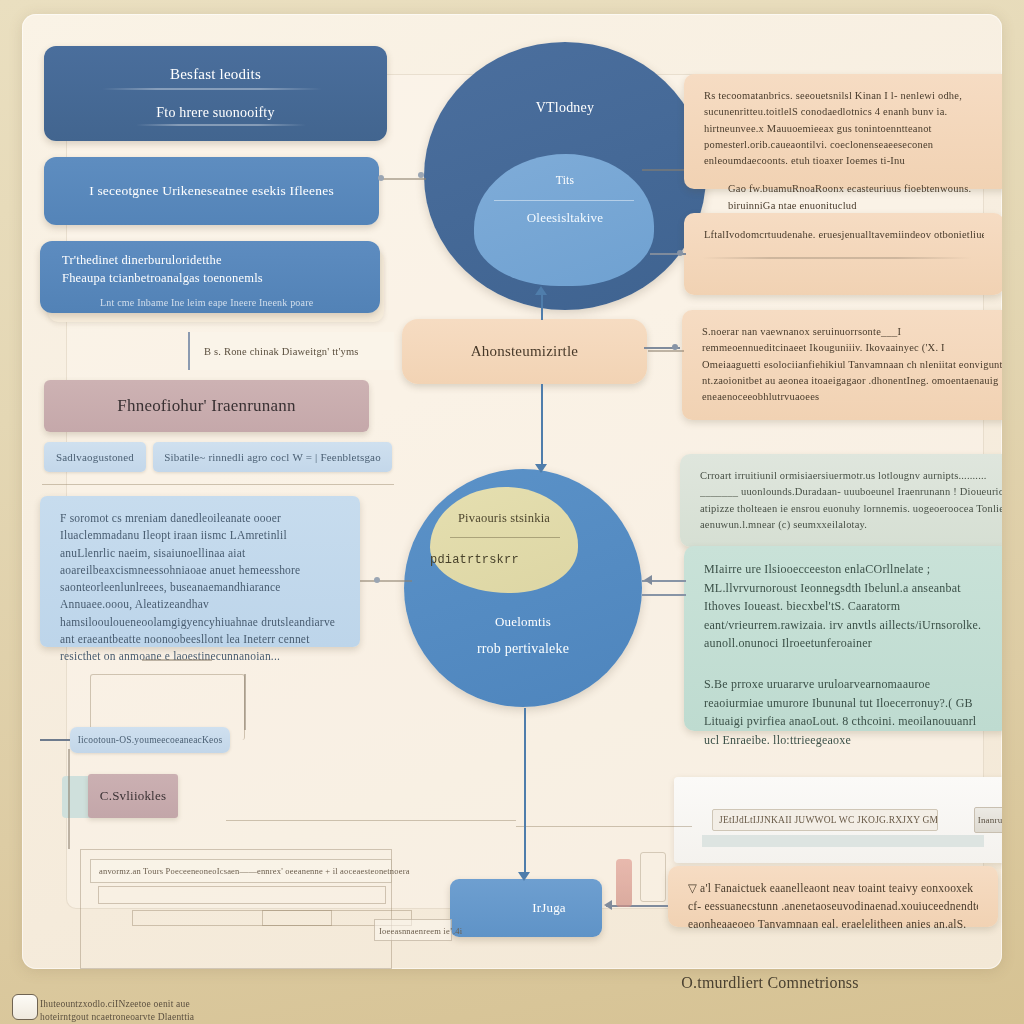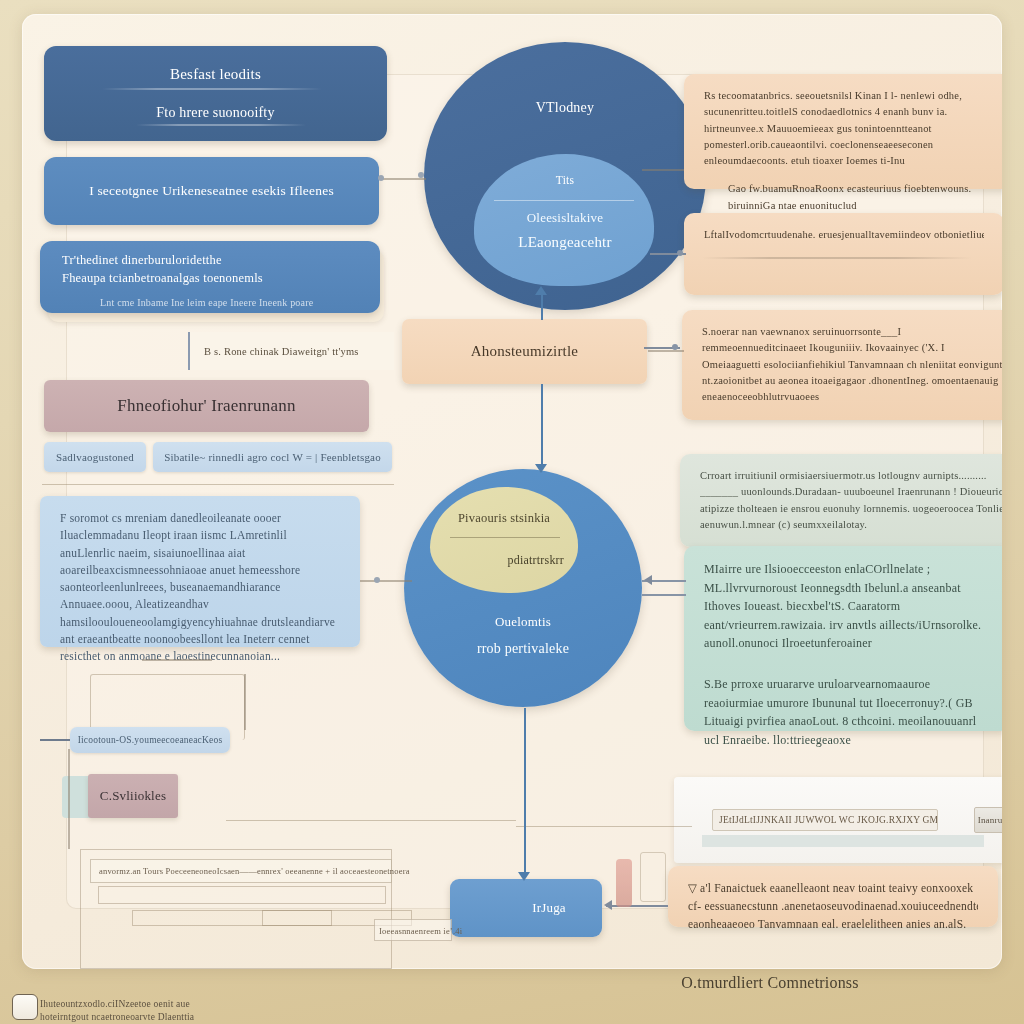--- a/index.html
+++ b/index.html
@@ -133,30 +133,30 @@
     position:absolute; inset:0; border-radius:50%;
     background:linear-gradient(160deg,#5b92c8 0%,#4e85bd 100%);
     box-shadow:0 3px 10px rgba(80,65,45,.2);
   }
   #circ2 .inner {
     position:absolute; left:26px; top:18px; width:148px; height:106px;
     border-radius:52% 50% 46% 54% / 58% 56% 44% 44%;
     background:linear-gradient(160deg,#e5dfb0 0%,#ddd6a4 100%);
   }
   #circ2 .lbl-a { position:absolute; left:26px; top:42px; width:148px; text-align:center; color:#514a33; font-size:12.5px; }
-  #circ2 .lbl-b { position:absolute; left:12px; top:84px; width:148px; text-align:right; color:#4b452f; font-size:12px; }
+  #circ2 .lbl-b { position:absolute; left:26px; top:84px; width:148px; text-align:left; color:#4b452f; font-size:12px;font-family:Liberation Mono, monospace; }
   #circ2 .divider { position:absolute; left:46px; top:68px; width:110px; height:1px; background:rgba(90,80,50,.4); }
   #circ2 .lbl-c { position:absolute; left:0; top:145px; width:100%; text-align:center; color:#fff; font-size:13px; }
   #circ2 .lbl-d { position:absolute; left:0; top:172px; width:100%; text-align:center; color:#f4f8fc; font-size:14px; }
 
   
   #peach-proc {
     position:absolute; left:380px; top:305px; width:245px; height:65px;
     background:linear-gradient(180deg,#f6dcc2 0%,#f2d3b4 100%);
-    border-radius:7px; box-shadow:0 3px 7px rgba(90,75,50,.2);
+    border-radius:16px; box-shadow:0 3px 7px rgba(90,75,50,.2);
     display:flex; align-items:center; justify-content:center;
     color:#4a3c2d; font-size:15px;
   }
 
   
   #cbot {
     position:absolute; left:428px; top:865px; width:152px; height:58px;
     background:linear-gradient(180deg,#6e9fd0 0%,#5f93c7 100%);
     border-radius:9px; box-shadow:0 3px 7px rgba(90,75,50,.22);
     display:flex; align-items:center; justify-content:center;
@@ -320,21 +320,20 @@
       <span class="tx wrap">F soromot cs mreniam danedleoileanate oooer Iluaclemmadanu Ileopt iraan iismc LAmretinlil anuLlenrlic naeim, sisaiunoellinaa aiat aoareilbeaxcismneessohniaoae anuet hemeesshore saonteorleenlunlreees, buseanaemandhiarance Annuaee.ooou, Aleatizeandhav hamsiloouloueneoolamgigyencyhiuahnae drutsleandiarve ant eraeantbeatte noonoobeesllont lea Ineterr cennet resicthet on anmoane e laoestinecunnanoian...</span>
     </div>
 
     <div class="circle-wrap" id="circ1">
       <div class="outer"></div>
       <div class="inner"></div>
       <span class="tx lbl-a">VTlodney</span>
       <span class="tx lbl-b">Tits</span>
       <div class="divider"></div>
       <span class="tx lbl-c">Oleesisltakive</span>
-      <span class="tx lbl-d">LEaongeacehtr</span>
     </div>
 
     <div id="peach-proc">
       <span class="tx">Ahonsteumizirtle</span>
     </div>
 
     <div class="circle-wrap" id="circ2">
       <div class="outer"></div>
       <div class="inner"></div>
       <span class="tx lbl-a">Pivaouris stsinkia</span>

